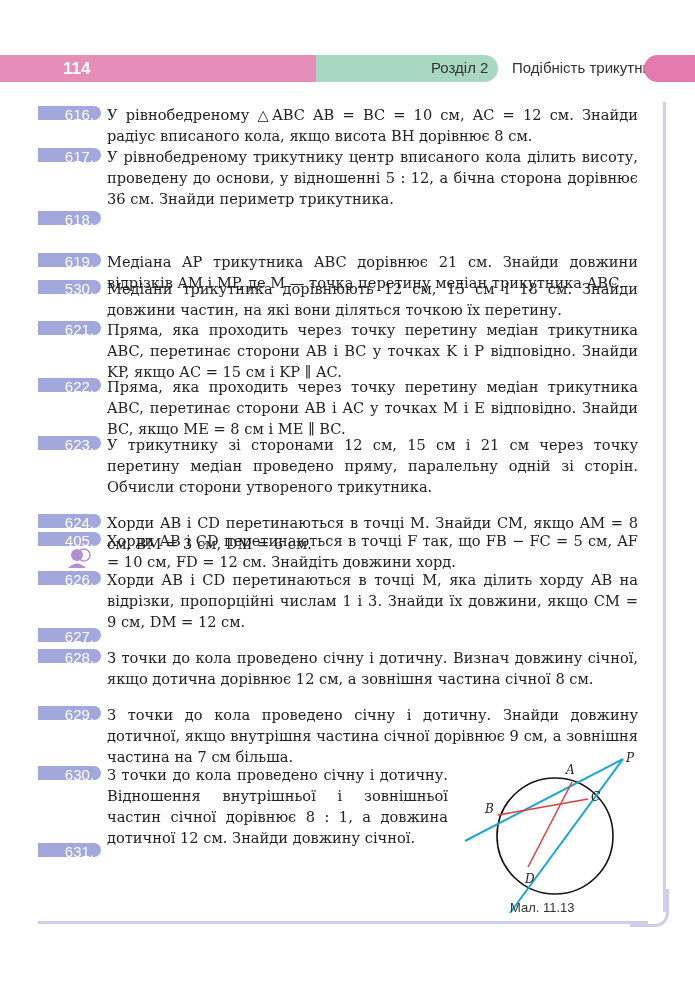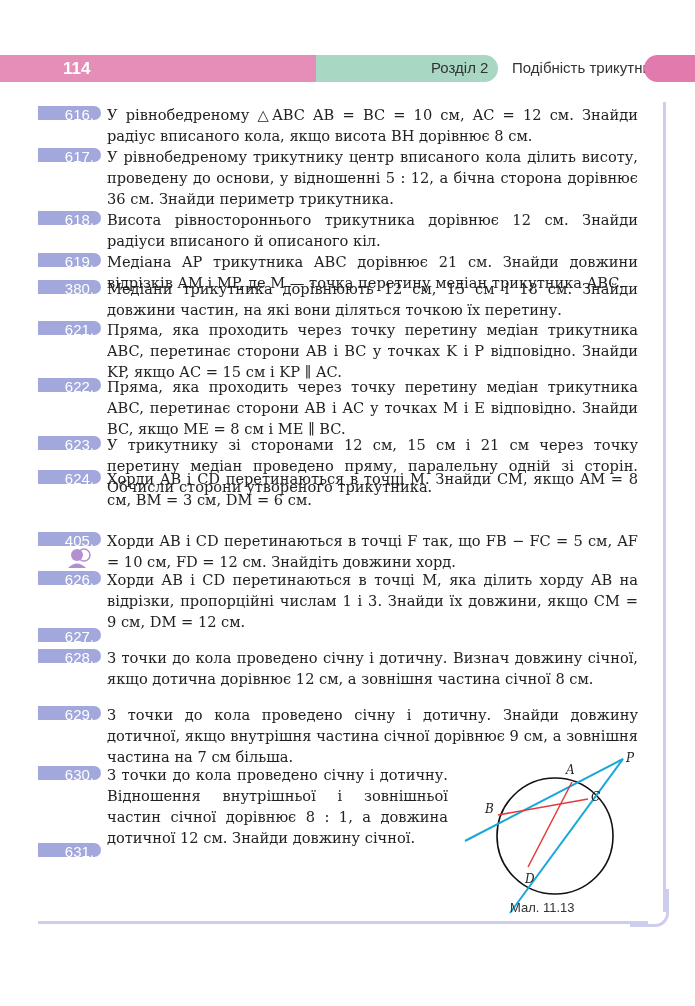--- a/index.html
+++ b/index.html
@@ -47,31 +47,30 @@
 <div class="problem" style="top:146px">
   <div class="badge">
       <span>617.</span>
     </div>
   <div class="text">У рівнобедреному трикутнику центр вписаного кола ділить висоту, проведену до основи, у відношенні 5 : 12, а бічна сторона дорівнює 36 см. Знайди периметр трикутника.</div>
 </div>
 <div class="problem" style="top:209px">
   <div class="badge">
       <span>618.</span>
     </div>
-  <div class="text">Висота рівностороннього трикутника дорівнює 12 см. Знайди радіуси вписаного й описаного кіл.</div>
 </div>
 <div class="problem" style="top:251px">
   <div class="badge">
       <span>619.</span>
     </div>
   <div class="text">Медіана AP трикутника ABC дорівнює 21 см. Знайди довжини відрізків AM і MP, де M — точка перетину медіан трикутника ABC.</div>
 </div>
 <div class="problem" style="top:278px">
   <div class="badge">
-      <span>380.</span>
+      <span>530.</span>
     </div>
   <div class="text">Медіани трикутника дорівнюють 12 см, 15 см і 18 см. Знайди довжини частин, на які вони діляться точкою їх перетину.</div>
 </div>
 <div class="problem" style="top:319px">
   <div class="badge">
       <span>621.</span>
     </div>
   <div class="text">Пряма, яка проходить через точку перетину медіан трикутника ABC, перетинає сторони AB і BC у точках K і P відповідно. Знайди KP, якщо AC = 15 см і KP ∥ AC.</div>
 </div>
 <div class="problem" style="top:376px">
@@ -79,21 +78,21 @@
       <span>622.</span>
     </div>
   <div class="text">Пряма, яка проходить через точку перетину медіан трикутника ABC, перетинає сторони AB і AC у точках M і E відповідно. Знайди BC, якщо ME = 8 см і ME ∥ BC.</div>
 </div>
 <div class="problem" style="top:434px">
   <div class="badge">
       <span>623.</span>
     </div>
   <div class="text">У трикутнику зі сторонами 12 см, 15 см і 21 см через точку перетину медіан проведено пряму, паралельну одній зі сторін. Обчисли сторони утвореного трикутника.</div>
 </div>
-<div class="problem" style="top:468px">
+<div class="problem" style="top:512px">
   <div class="badge">
       <span>624.</span>
     </div>
   <div class="text">Хорди AB і CD перетинаються в точці M. Знайди CM, якщо AM = 8 см, BM = 3 см, DM = 6 см.</div>
 </div>
 <div class="problem" style="top:530px">
   <div class="badge">
       <span>405.</span>
     </div>
   <div class="text">Хорди AB і CD перетинаються в точці F так, що FB − FC = 5 см, AF = 10 см, FD = 12 см. Знайдіть довжини хорд.</div>

